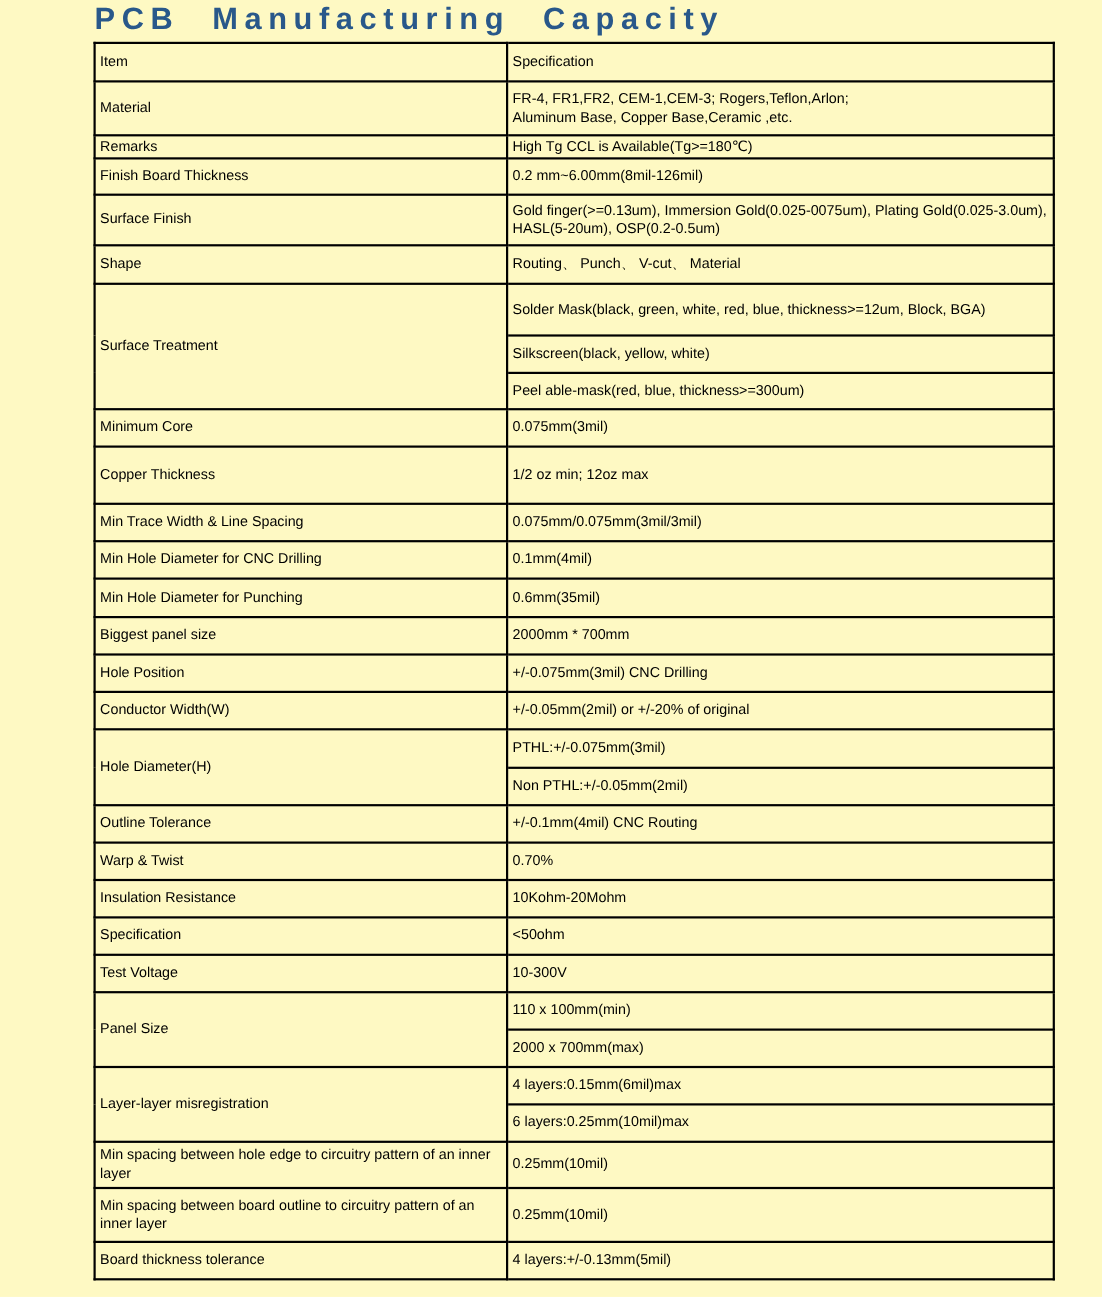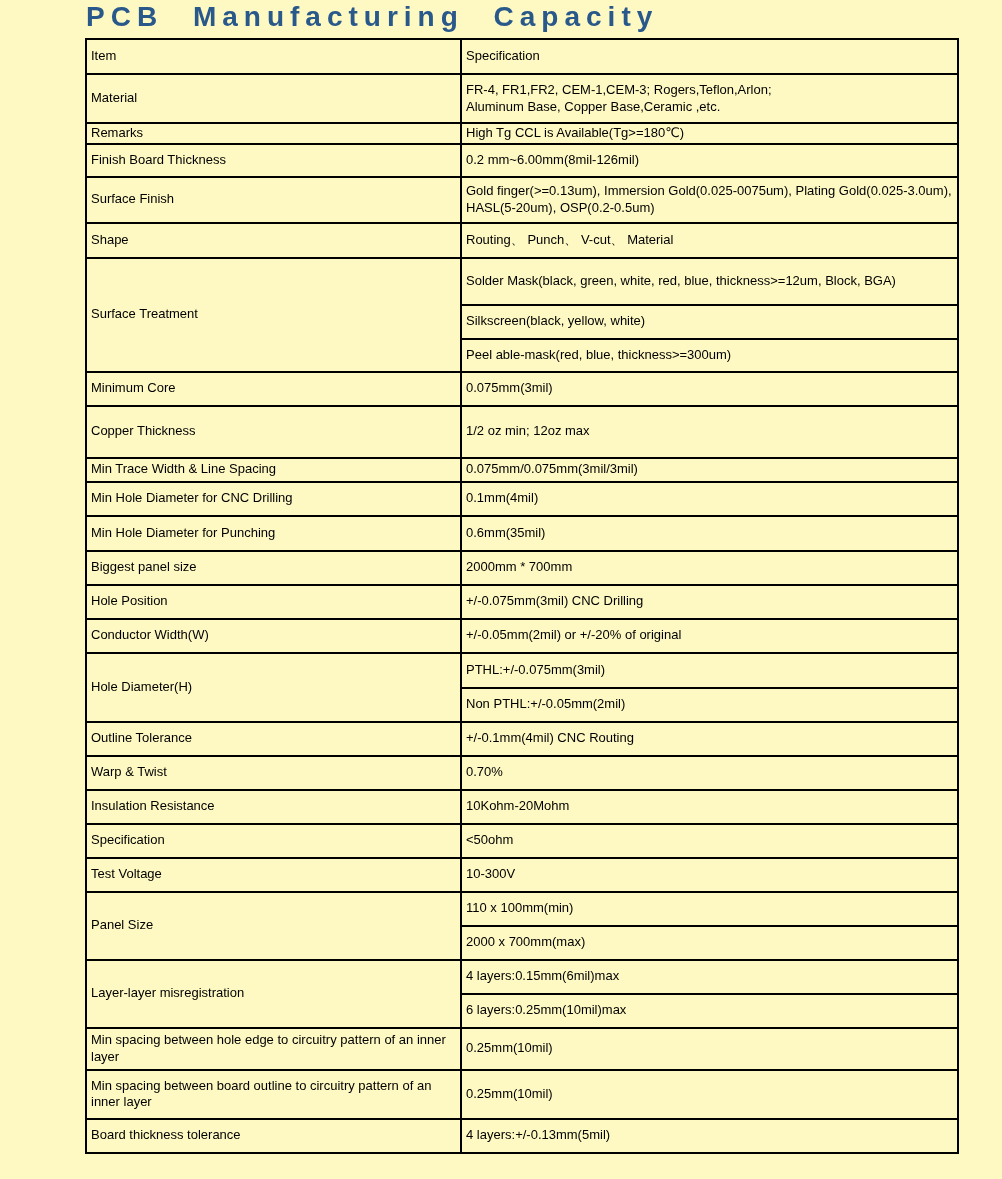--- a/index.html
+++ b/index.html
@@ -101,21 +101,21 @@
       <tr style="height:34px">
         <td class="c-item">Minimum Core</td>
         <td class="c-spec">0.075mm(3mil)</td>
       </tr>
 
       <tr style="height:52px">
         <td class="c-item">Copper Thickness</td>
         <td class="c-spec">1/2 oz min; 12oz max</td>
       </tr>
 
-      <tr style="height:24px">
+      <tr style="height:34px">
         <td class="c-item">Min Trace Width &amp; Line Spacing</td>
         <td class="c-spec">0.075mm/0.075mm(3mil/3mil)</td>
       </tr>
 
       <tr style="height:34px">
         <td class="c-item">Min Hole Diameter for CNC Drilling</td>
         <td class="c-spec">0.1mm(4mil)</td>
       </tr>
 
       <tr style="height:35px">

